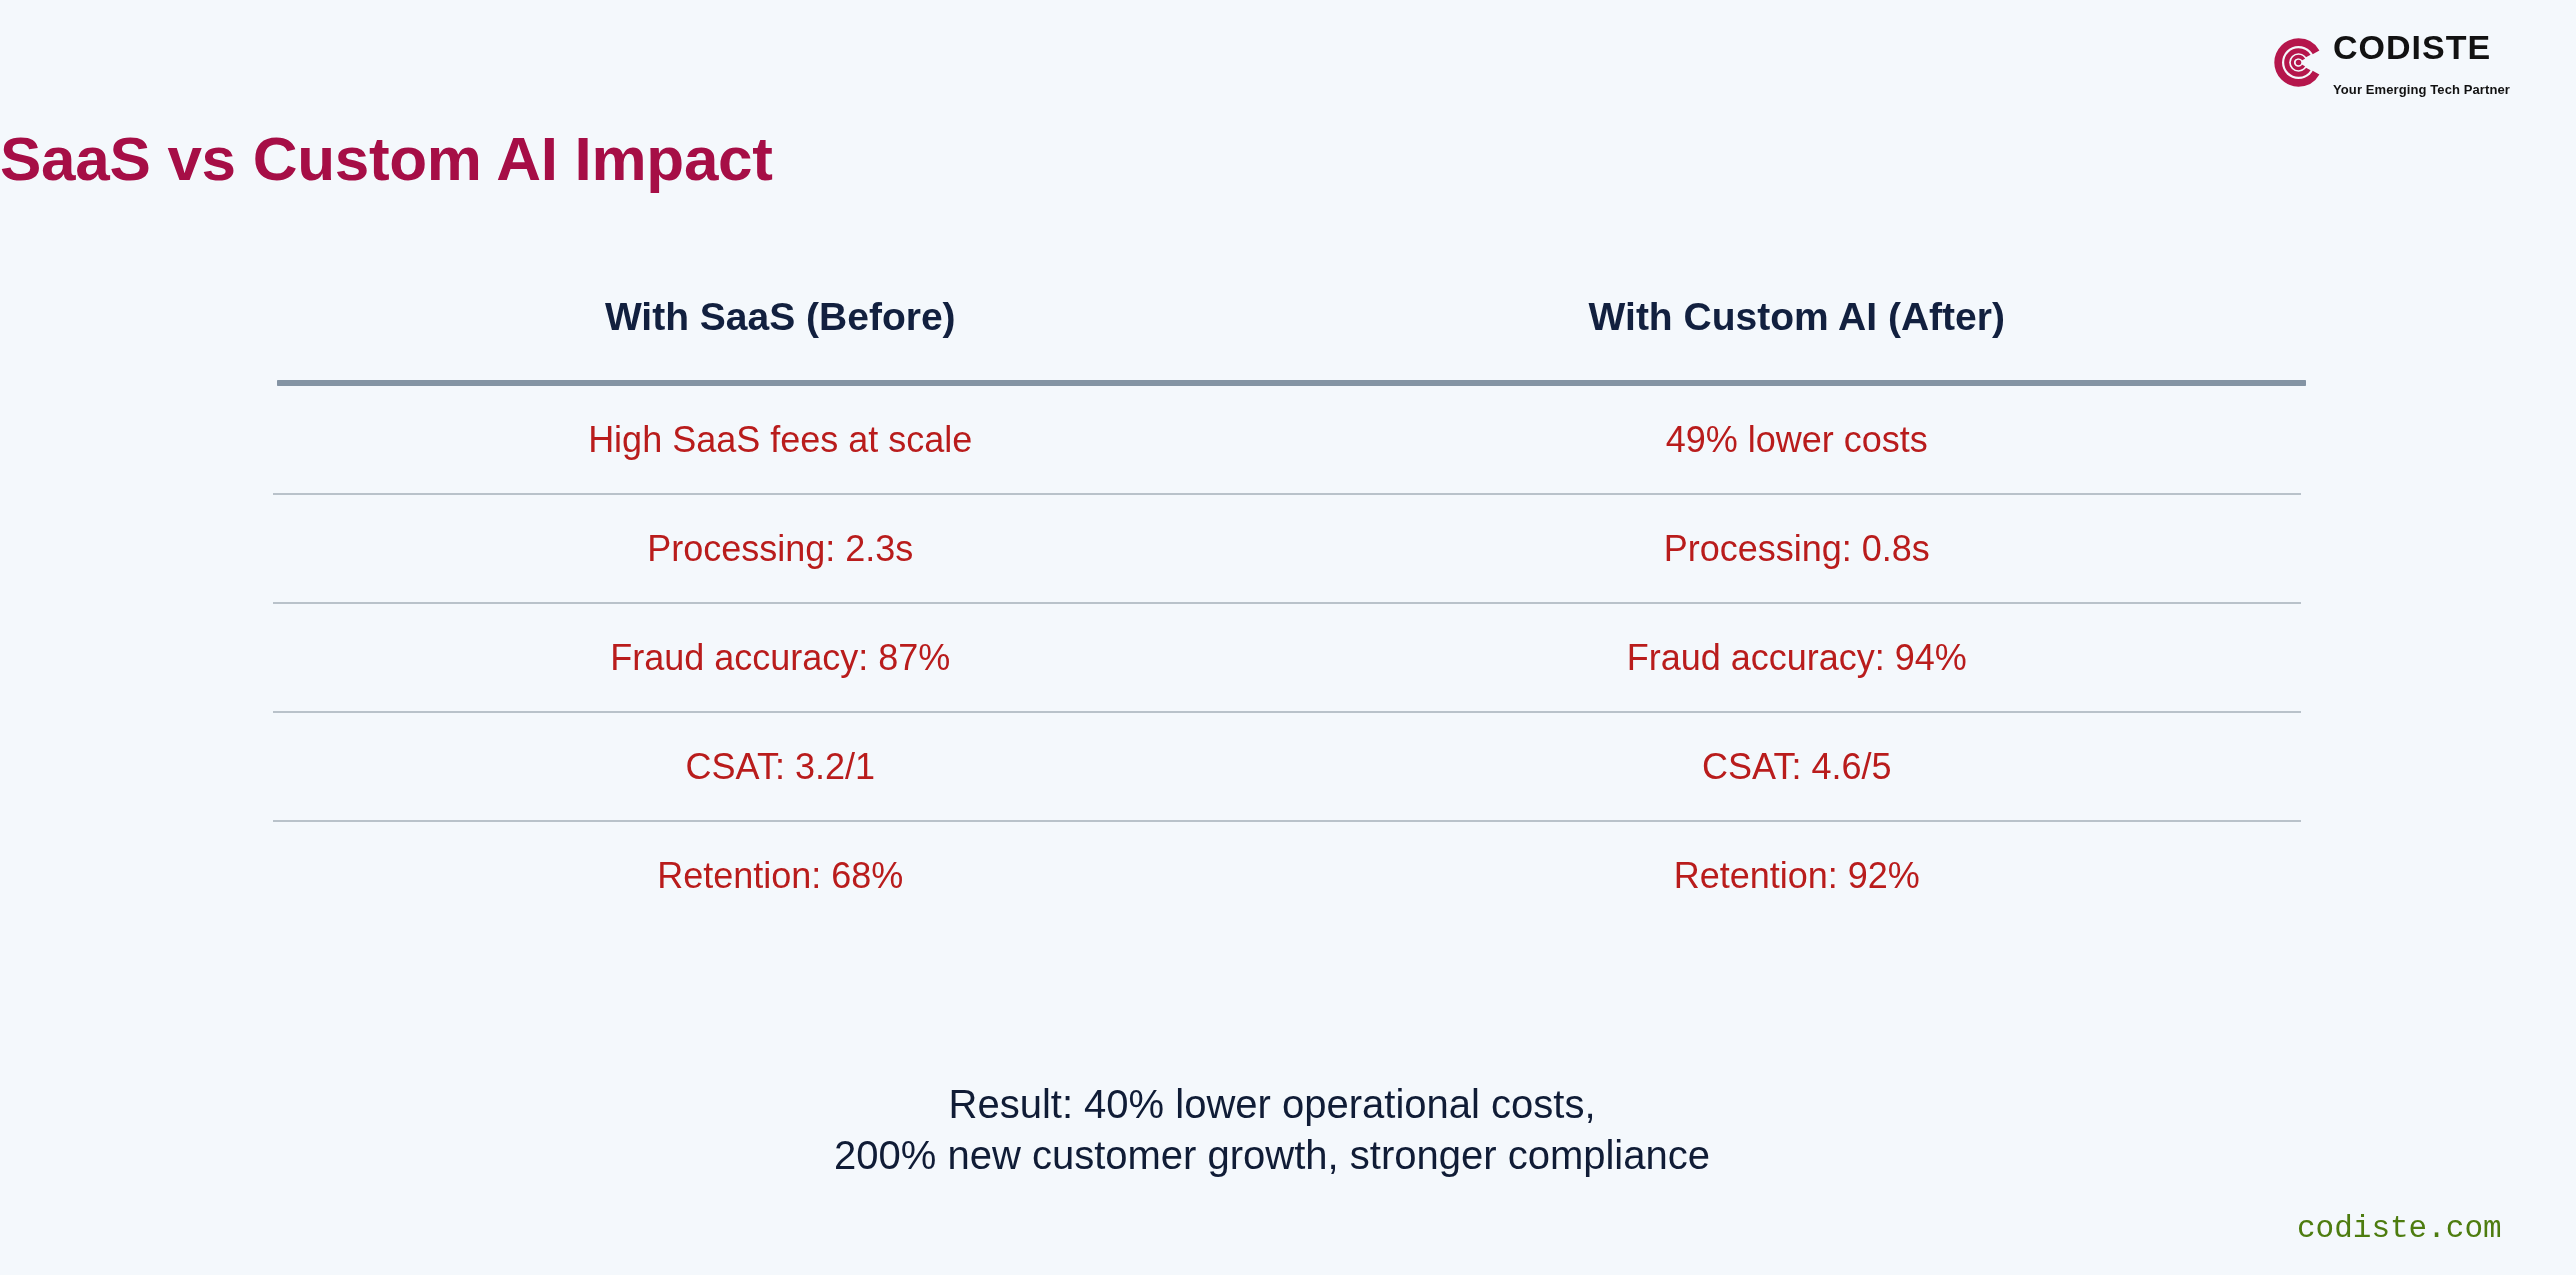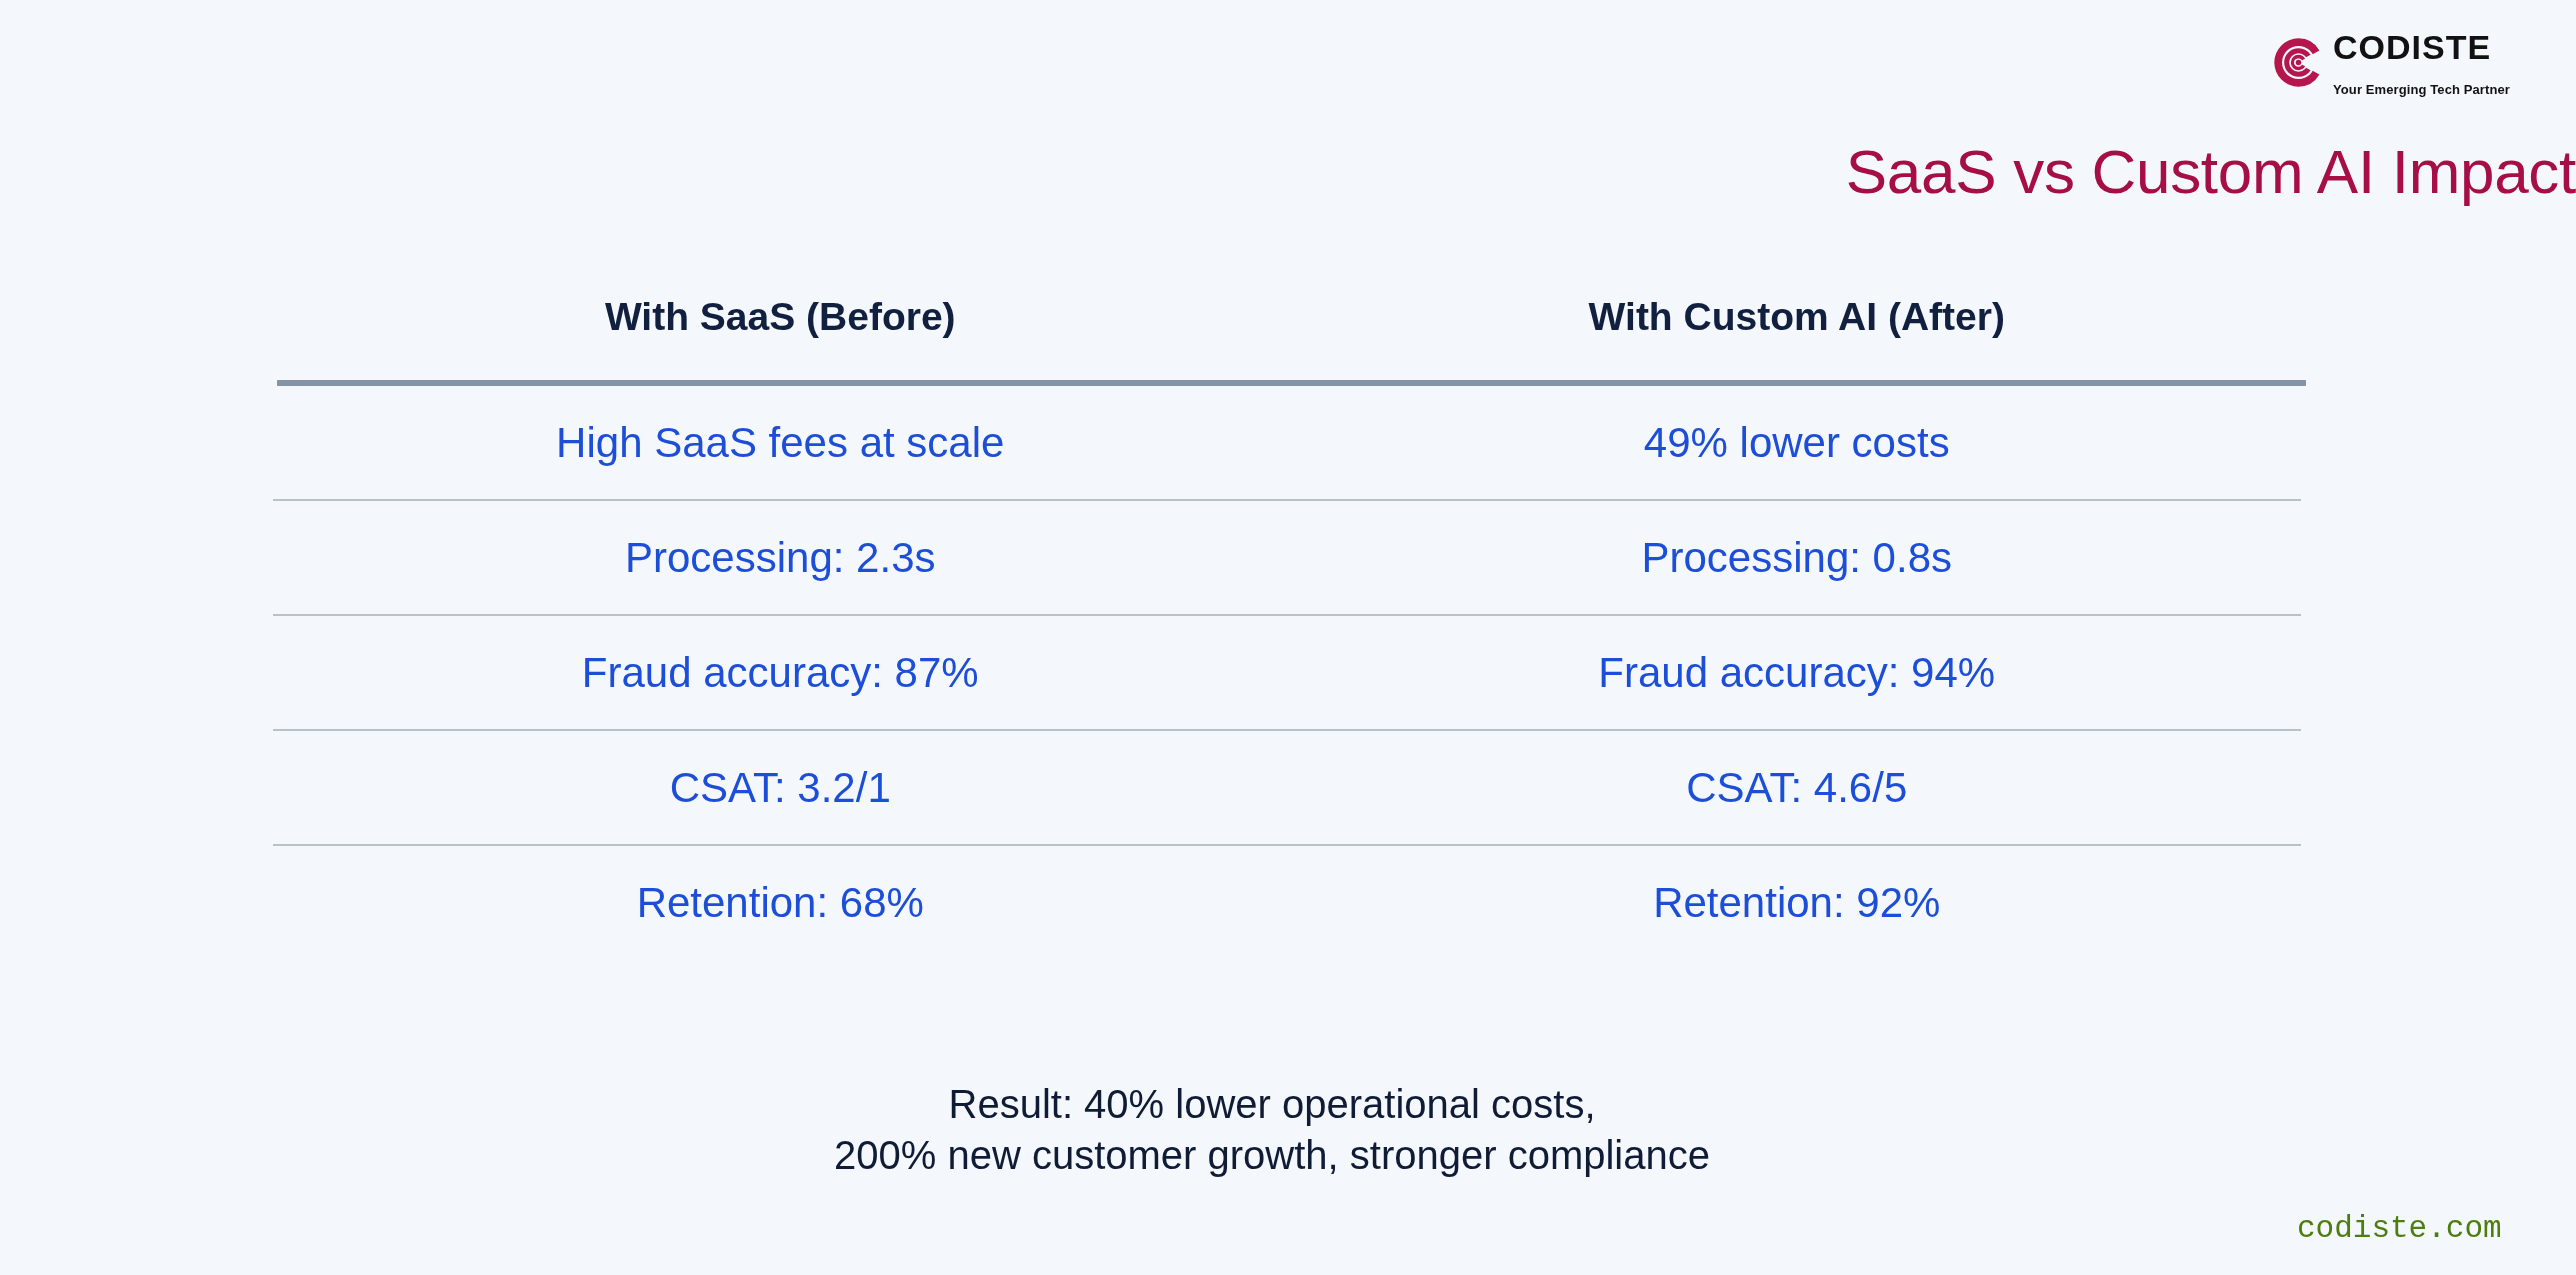--- a/index.html
+++ b/index.html
@@ -48,26 +48,26 @@
     font-weight: bold;
     color: #121212;
     letter-spacing: 0.1px;
     margin-top: 19px;
     font-family: "Liberation Sans", sans-serif;
   }
 
   
   .page-title {
     position: absolute;
-    top: 94px;
+    top: 81px;
     left: 0;
     width: 2576px;
-    text-align: right;
+    text-align: left;
     font-size: 62px;
-    font-weight: normal;
+    font-weight: bold;
     color: #a60e46;
     letter-spacing: -0.3px;
     font-family: "Liberation Sans", sans-serif;
   }
 
   
   .comparison {
     position: absolute;
     top: 295px;
     left: 272px;
@@ -94,22 +94,22 @@
     border-radius: 0.7px;
   }
   .table-row {
     display: flex;
     width: 100%;
     align-items: center;
   }
   .table-row .cell {
     flex: 1 1 50%;
     text-align: center;
-    font-size: 42px;
-    color: #1d4ed8;
+    font-size: 36px;
+    color: #b91c1c;
     padding: 33px 0 32px 0;
     font-family: "Liberation Sans", sans-serif;
   }
   .row-rule {
     height: 2px;
     background: #b9c2ca;
     width: 2028px;
     margin-left: 1.3px;
   }
 

